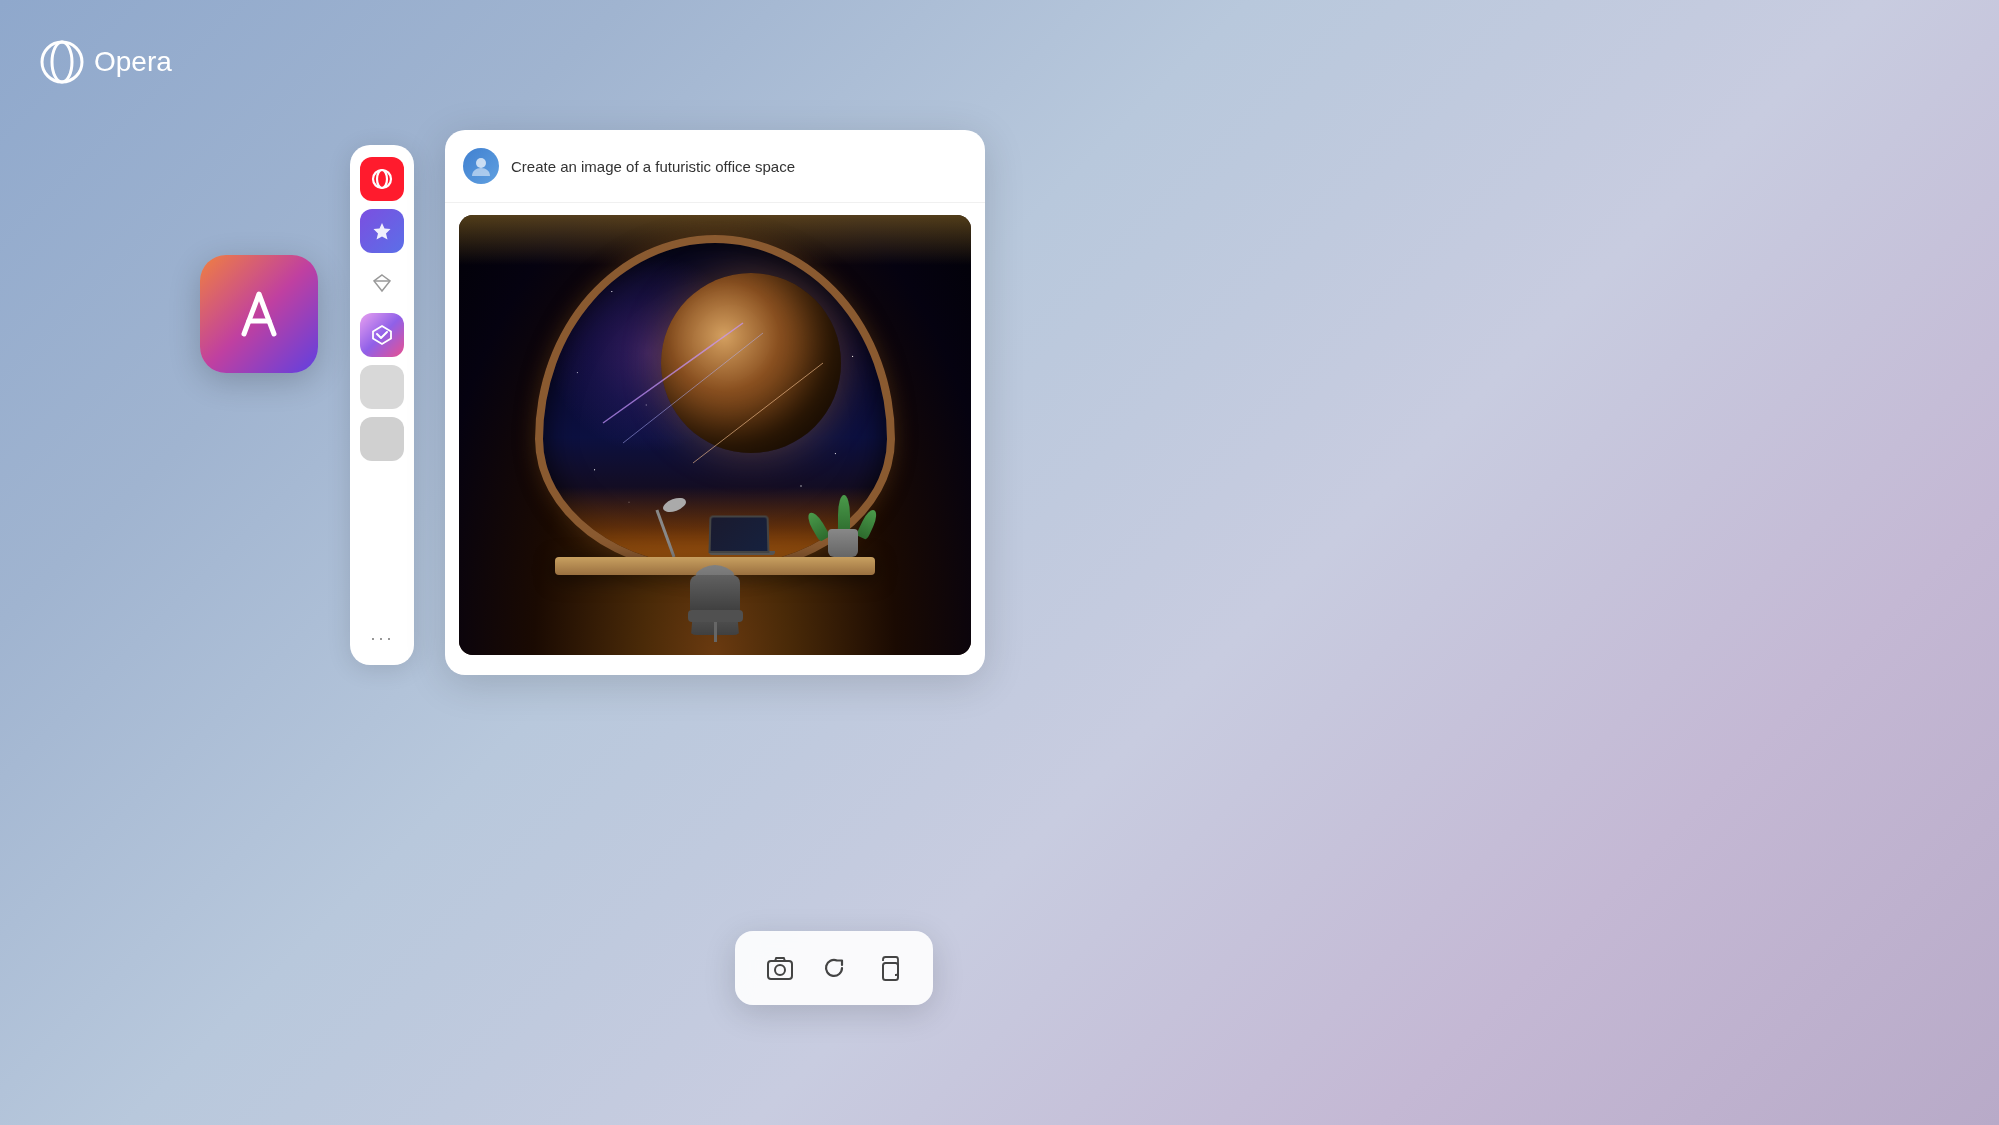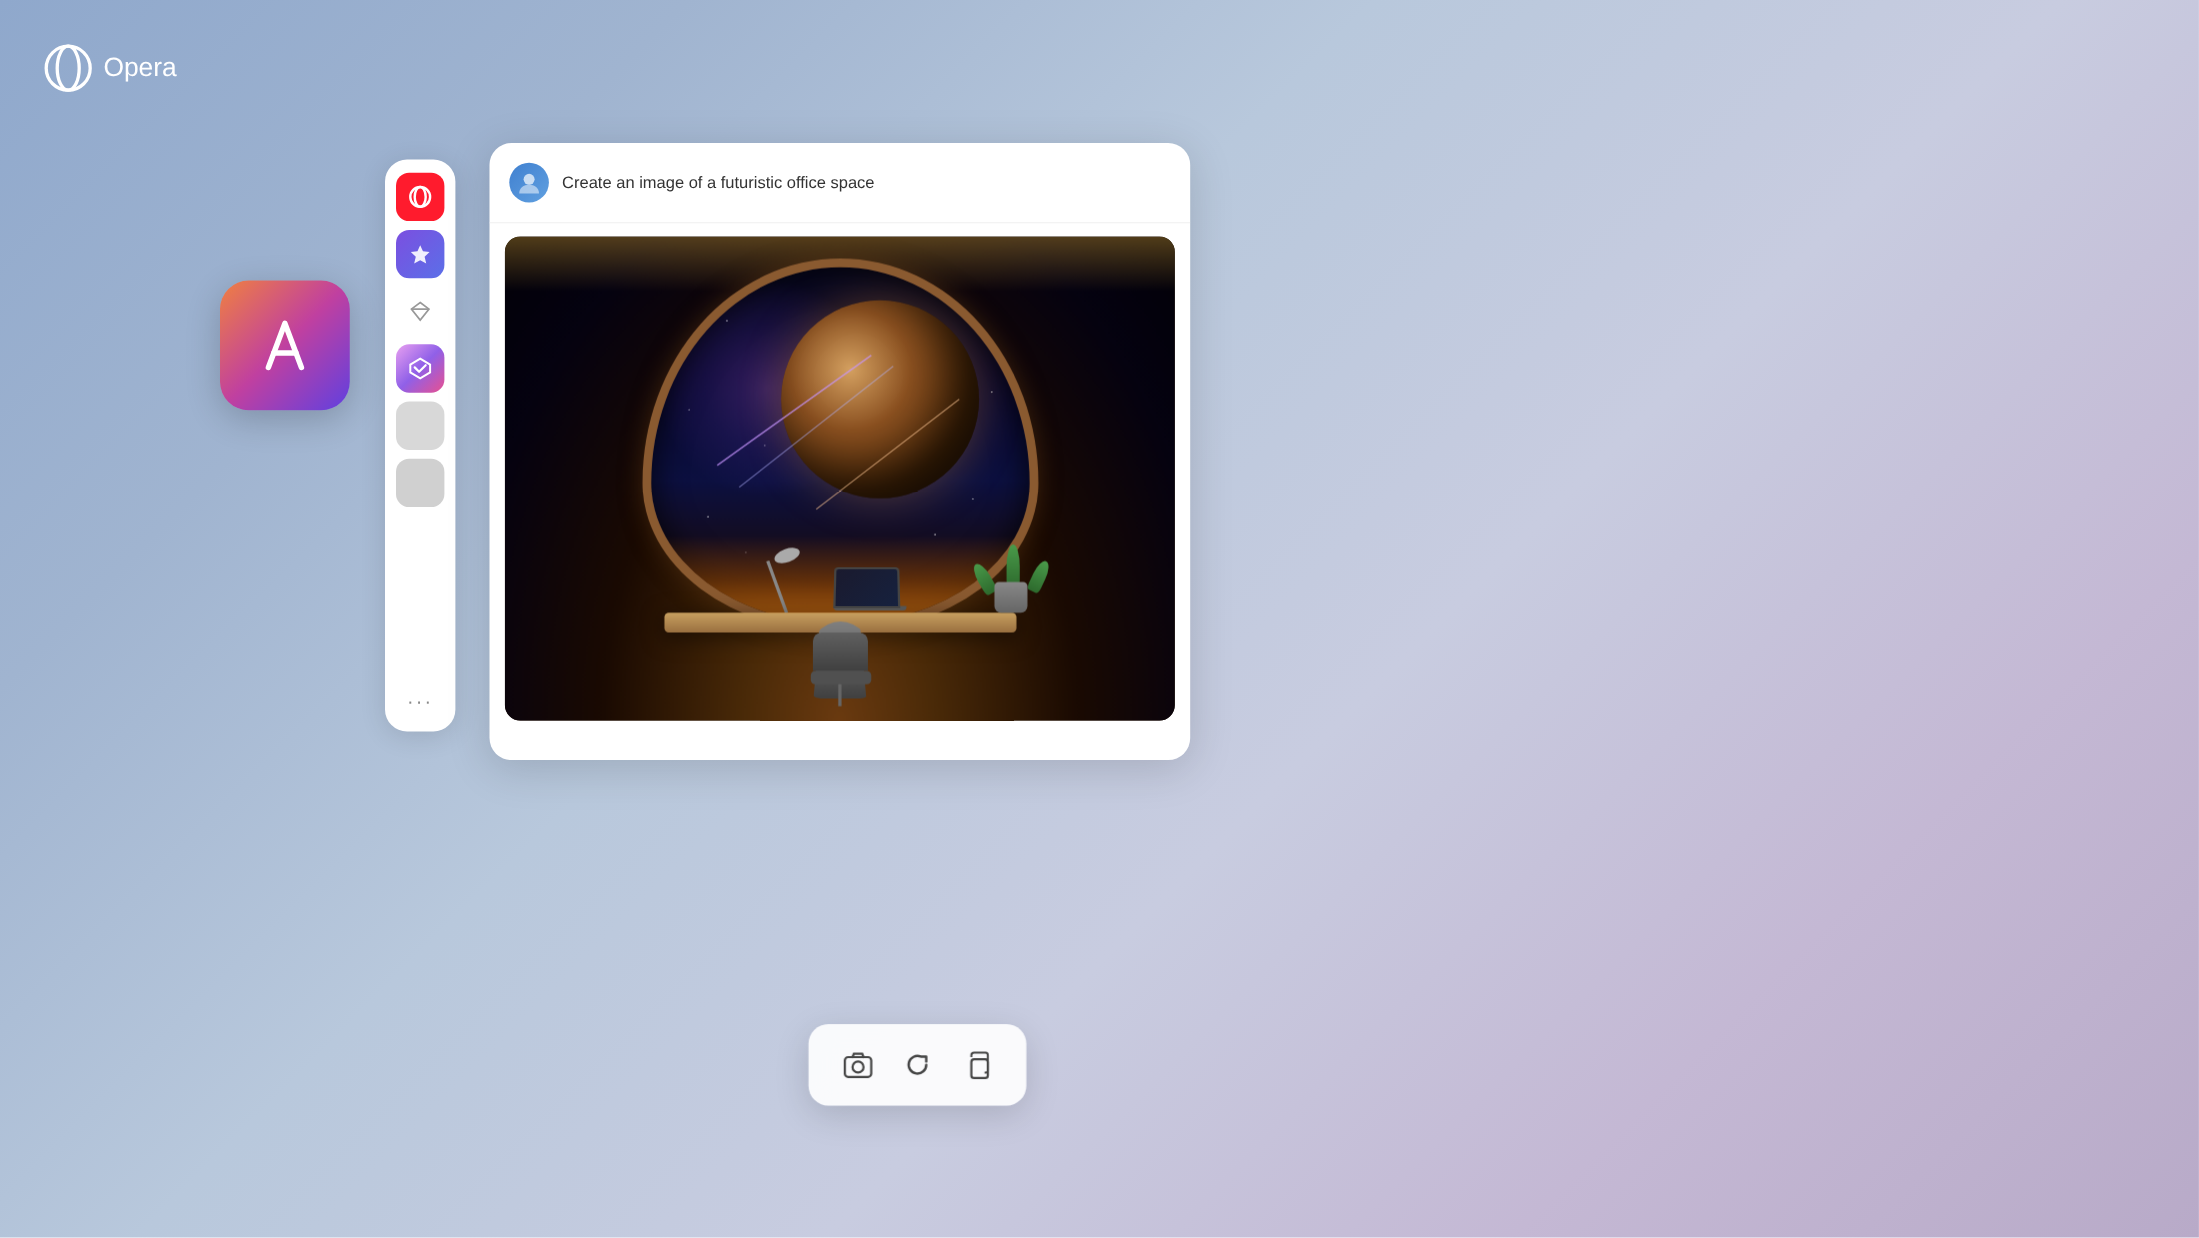--- a/index.html
+++ b/index.html
@@ -110,26 +110,26 @@
       justify-content: center;
       box-shadow: 0 8px 32px rgba(0,0,0,0.2);
       overflow: hidden;
     }
 
     
     .chat-panel {
       position: absolute;
       left: 445px;
       top: 130px;
-      width: 637px;
+      width: 540px;
       background: white;
       border-radius: 20px;
       box-shadow: 0 8px 40px rgba(0,0,0,0.15);
       overflow: hidden;
-      padding-bottom: 36px;
+      padding-bottom: 20px;
     }
 
     
     .message-row {
       display: flex;
       align-items: center;
       padding: 18px 18px;
       gap: 12px;
       border-bottom: 1px solid #f0f0f0;
     }
@@ -467,21 +467,21 @@
     }
   </style>
 </head>
 <body>
 
 <div class="opera-logo">
   <svg class="opera-logo-icon" viewBox="0 0 44 44" fill="none" xmlns="http://www.w3.org/2000/svg">
     <circle cx="22" cy="22" r="20" stroke="white" stroke-width="3" fill="none"></circle>
     <ellipse cx="22" cy="22" rx="10" ry="20" stroke="white" stroke-width="3" fill="none"></ellipse>
   </svg>
-  <span style="color:white;font-size:24px;font-weight:400;">Opera</span>
+  <span style="color:white;font-size:28px;font-weight:400;">Opera</span>
 </div>
 
 <div class="sidebar">
 
   <div class="sidebar-item opera-red">
     <svg width="22" height="22" viewBox="0 0 22 22" fill="none">
       <circle cx="11" cy="11" r="9" stroke="white" stroke-width="2.2" fill="none"></circle>
       <ellipse cx="11" cy="11" rx="5" ry="9" stroke="white" stroke-width="2.2" fill="none"></ellipse>
     </svg>
   </div>

